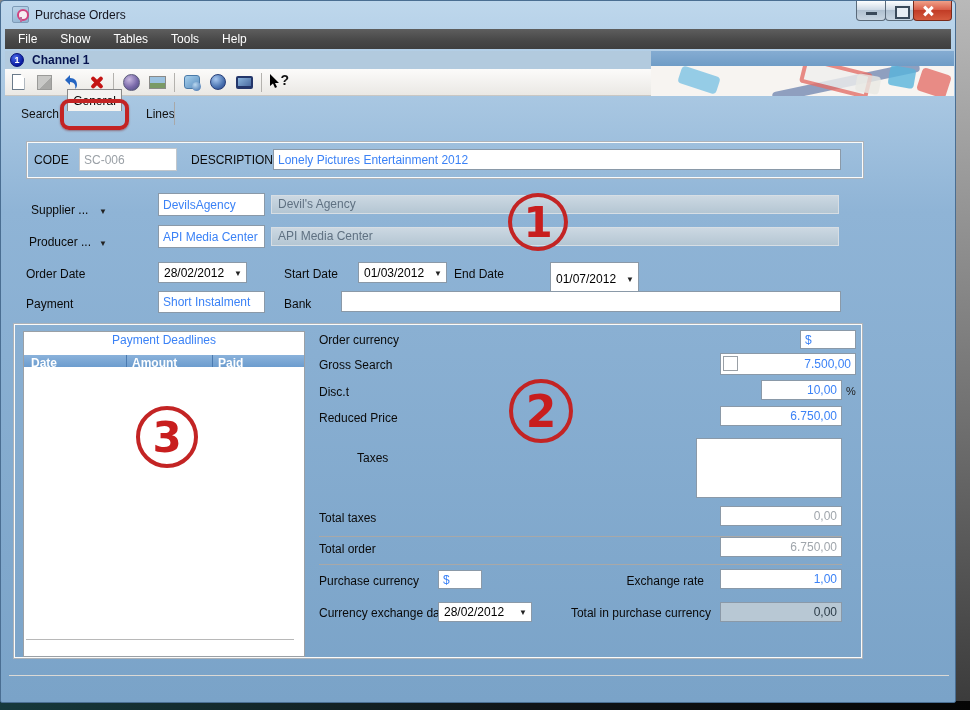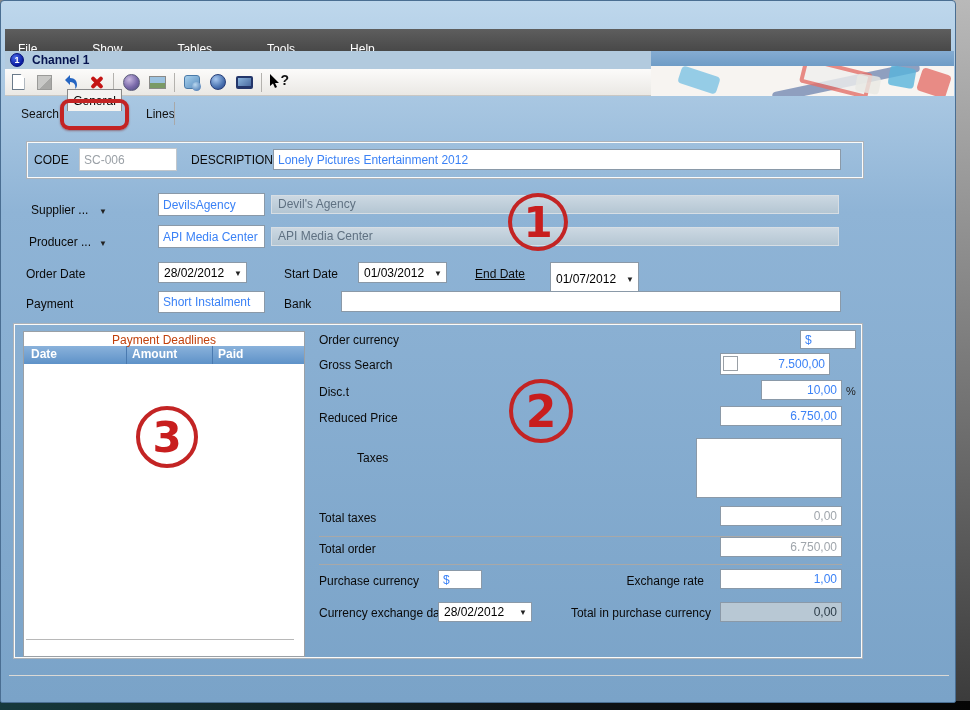--- a/index.html
+++ b/index.html
@@ -30,23 +30,23 @@
     background:linear-gradient(180deg,#fdfeff,#cfdae6 45%,#aebfcf 46%,#c8d6e2);
     border-radius:0 0 4px 4px; margin-left:-1px; }
   .wb-min { width:30px; } .wb-max { width:29px; }
   .wb-close { width:39px; background:linear-gradient(180deg,#f0a088,#d9604b 45%,#c03a24 46%,#d55b3f); border-color:#7a2a1a; }
   .wb-min::before { content:""; position:absolute; left:9px; top:11px; width:11px; height:3px; background:#3a4a5a; }
   .wb-max::before { content:""; position:absolute; left:9px; top:5px; width:11px; height:9px; border:2px solid #3a4a5a; background:#e8eef4; }
   .wb-close::before,.wb-close::after { content:""; position:absolute; left:13px; top:4px; width:2.5px; height:12px; background:#fff; }
   .wb-close::before { transform:rotate(45deg);} .wb-close::after { transform:rotate(-45deg);}
 
   
-  .menubar { position:absolute; left:4px; top:28px; right:4px; height:39px;
+  .menubar { position:absolute; left:4px; top:28px; right:4px; height:20px;
     background:linear-gradient(180deg,#5e5e5e,#474747 60%,#3f3f3f);
-    color:#fff; font-size:12px; display:flex; align-items:center;gap:32px; }
+    color:#fff; font-size:12px; display:flex; align-items:center; }
   .menu-item { padding:3px 10px; margin-left:3px; cursor:default; }
 
   
   .channelbar { position:absolute; left:4px; top:50px; right:4px; height:18px; background:#b2cade;
     display:flex; align-items:center; }
   .channel-badge { width:14px; height:14px; margin-left:5px; border-radius:50%;
     background:radial-gradient(circle at 35% 30%,#4a6ae8,#0a1aa0 70%); border:1px solid #06127a;
     color:#fff; font-size:9px; font-weight:bold; display:flex; align-items:center; justify-content:center; }
   .channel-label { margin-left:8px; font-size:12px; font-weight:bold; color:#06134f; }
 
@@ -111,21 +111,21 @@
   .tb.dim { color:#a0a6ac; }
   .ro-blue { position:absolute; font-size:12px; color:#5f7182; padding:1px 6px;
     background:linear-gradient(180deg,#ccd8e2,#b4c6d3); border:1px solid #d7dee4; }
   .combo { position:absolute; background:#fff; border:1px solid #8a99a8; font-size:12px; color:#000;
     display:flex; align-items:center; padding-left:5px; }
   .combo .arrow { position:absolute; right:4px; font-size:8px; color:#222; top:50%; transform:translateY(-50%); }
   .drop-arrow { font-size:8px; color:#222; position:absolute; }
 
   
   .pd-panel { position:absolute; left:22px; top:330px; width:282px; height:326px; background:#fff; border:1px solid #9aa0a6; }
-  .pd-title { height:14px; font-size:12px; color:#c2410c; text-align:center; padding-top:1px; }
+  .pd-title { height:23px; font-size:12px; color:#3b82f6; text-align:center; padding-top:1px; }
   .pd-head { height:18px; background:linear-gradient(180deg,#8ab2db,#5e92c8); display:flex; color:#fff;
     font-size:12px; font-weight:bold; }
   .pd-col { padding:1px 4px 0 5px; border-left:1px solid #4a7ab0; }
   .pd-c1 { width:102px; border-left:none; padding-left:7px; } .pd-c2 { width:86px; } .pd-c3 { flex:1; }
   .pd-body { position:absolute; left:0; top:35px; right:0; bottom:22px; background:#fff; }
   .pd-scroll { position:absolute; left:2px; right:10px; bottom:16px; height:1px; background:#b8b8b8; }
 
   .hline { position:absolute; height:1px; background:#a8a8a8; }
 
   
@@ -140,20 +140,29 @@
   .bottom-line { position:absolute; left:8px; top:674px; width:940px; height:1px; background:#dbd9d5; }
 </style>
 </head>
 <body>
 
 <div class="bg-right"></div>
 <div class="bg-bottom"></div>
 
 <div class="win">
 
+  <div class="titlebar">
+    <div class="app-icon"></div>
+    <div class="title-text">Purchase Orders</div>
+    <div class="win-btns">
+      <div class="win-btn wb-min"></div>
+      <div class="win-btn wb-max"></div>
+      <div class="win-btn wb-close"></div>
+    </div>
+  </div>
 
   <div class="menubar">
     <span class="menu-item">File</span>
     <span class="menu-item">Show</span>
     <span class="menu-item">Tables</span>
     <span class="menu-item">Tools</span>
     <span class="menu-item">Help</span>
   </div>
 
   <div class="channelbar">
@@ -238,21 +247,21 @@
   <div class="lbl" style="left:25px; top:266px;">Order Date</div>
   <div class="combo" style="left:157px; top:261px; width:89px; height:21px;">
     <span>28/02/2012</span>
     <span class="arrow">▼</span>
   </div>
   <div class="lbl" style="left:283px; top:266px;">Start Date</div>
   <div class="combo" style="left:357px; top:261px; width:89px; height:21px;">
     <span>01/03/2012</span>
     <span class="arrow">▼</span>
   </div>
-  <div class="lbl" style="left:474px; top:266px;text-decoration:underline;">End Date</div>
+  <div class="lbl" style="left:453px; top:266px;">End Date</div>
   <div class="combo" style="left:549px; top:261px; width:89px; height:34px;">
     <span>01/07/2012</span>
     <span class="arrow">▼</span>
   </div>
 
   <div class="lbl" style="left:25px; top:296px;">Payment</div>
   <input class="tb" style="left: 157px; top: 290px; width: 107px; height: 22px;" value="Short Instalment">
   <div class="lbl" style="left:283px; top:296px;">Bank</div>
   <input class="tb" style="left: 340px; top: 290px; width: 500px; height: 21px;" value="">
 
@@ -266,21 +275,21 @@
       <div class="pd-col pd-c3">Paid</div>
     </div>
     <div class="pd-body"></div>
     <div class="pd-scroll"></div>
   </div>
 
   <div class="lbl" style="left:318px; top:332px;">Order currency</div>
   <input class="tb" style="left: 799px; top: 329px; width: 56px; height: 19px;" value="$">
 
   <div class="lbl" style="left:318px; top:357px;">Gross Search</div>
-  <div class="tb num" style="left:719px; top:352px; width:110px; height:22px; line-height:20px;">7.500,00</div>
+  <div class="tb num" style="left:719px; top:352px; width:136px; height:22px; line-height:20px;">7.500,00</div>
   <div class="chk" style="left:722px; top:355px;"></div>
 
   <div class="lbl" style="left:318px; top:384px;">Disc.t</div>
   <div class="tb num" style="left:760px; top:379px; width:81px; height:20px; line-height:18px;">10,00</div>
   <div class="pct" style="left:845px; top:384px;">%</div>
 
   <div class="lbl" style="left:318px; top:410px;">Reduced Price</div>
   <div class="tb num" style="left:719px; top:405px; width:122px; height:20px; line-height:18px;">6.750,00</div>
 
   <div class="lbl" style="left:325px; top:450px;margin-left:31px;">Taxes</div>

